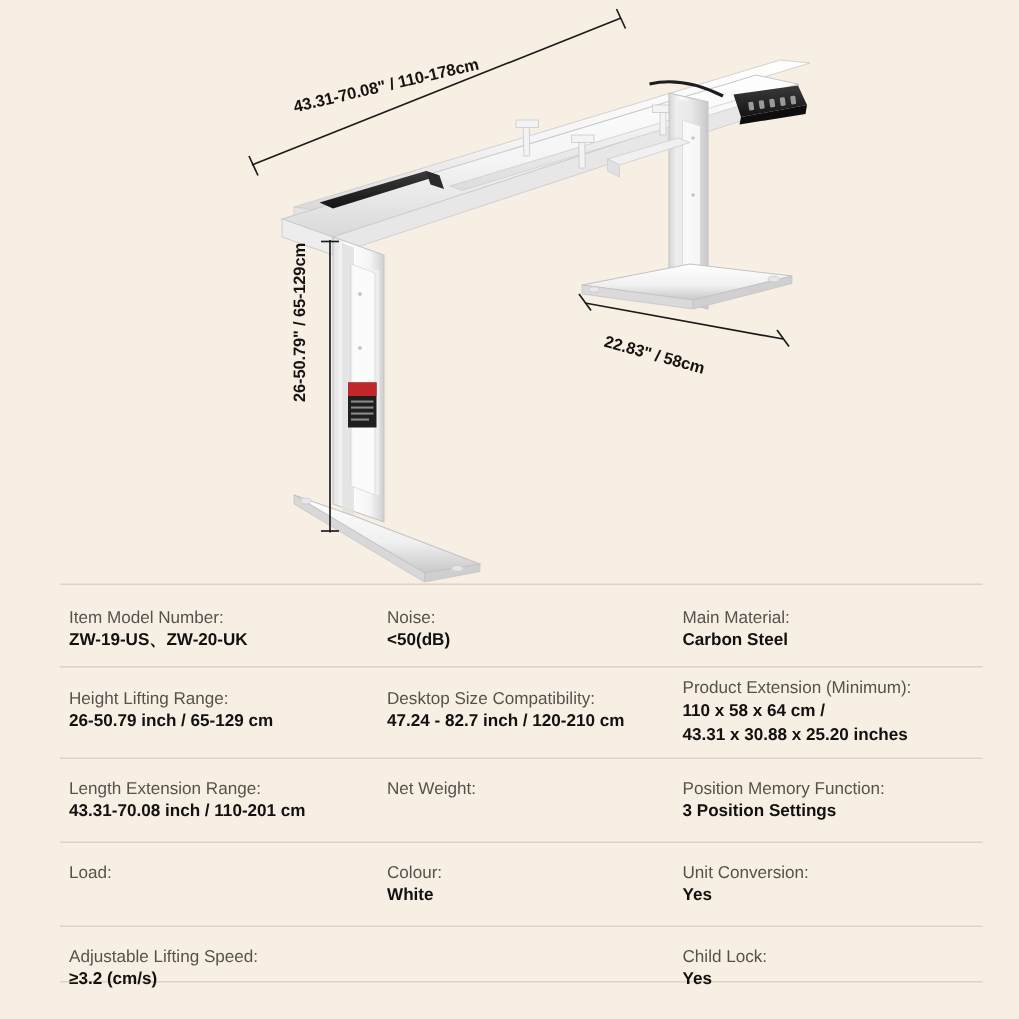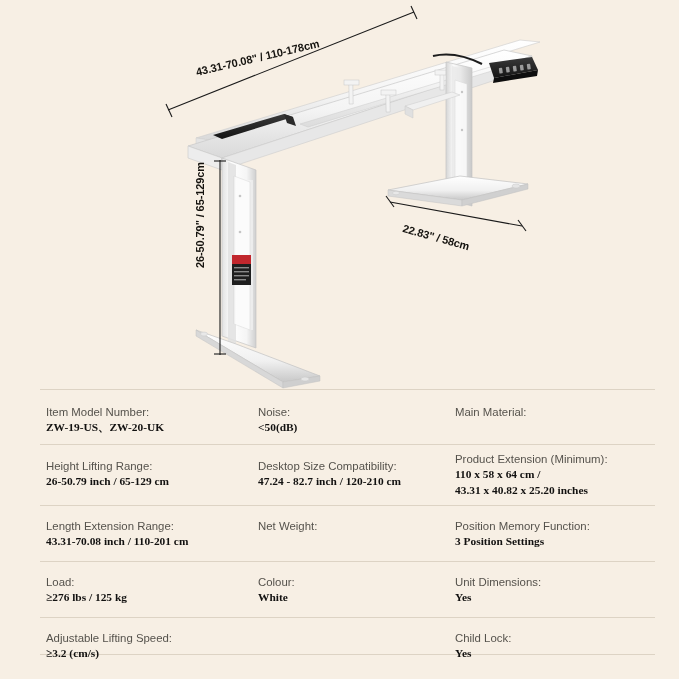--- a/index.html
+++ b/index.html
@@ -89,21 +89,20 @@
     color: #55524c;
     line-height: 15px;
     white-space: nowrap;
   }
   .spec-value {
     font-size: 11.4px;
     font-weight: bold;
     color: #121110;
     line-height: 15.5px;
     white-space: nowrap;
-    font-family: Liberation Serif, serif;
   }
 </style>
 </head>
 <body>
 
 <div id="diagram">
   <svg width="679" height="390" viewBox="0 0 679 390">
     <defs>
       <linearGradient id="gTopBeam" x1="0" y1="0" x2="0" y2="1">
         <stop offset="0" stop-color="#ffffff"></stop>
@@ -257,64 +256,64 @@
     <div class="spec-cell cell-c1">
       <div class="spec-label">Item Model Number:</div>
       <div class="spec-value">ZW-19-US、ZW-20-UK</div>
     </div>
     <div class="spec-cell cell-c2">
       <div class="spec-label">Noise:</div>
       <div class="spec-value">&lt;50(dB)</div>
     </div>
     <div class="spec-cell cell-c3">
       <div class="spec-label">Main Material:</div>
+      <div class="spec-value">Carbon Steel</div>
     </div>
   </div>
 
   <div class="spec-row" style="top:71px;">
     <div class="spec-cell cell-c1">
       <div class="spec-label">Height Lifting Range:</div>
       <div class="spec-value">26-50.79 inch / 65-129 cm</div>
     </div>
     <div class="spec-cell cell-c2">
       <div class="spec-label">Desktop Size Compatibility:</div>
       <div class="spec-value">47.24 - 82.7 inch / 120-210 cm</div>
     </div>
     <div class="spec-cell cell-c3" style="top:-7px;">
       <div class="spec-label">Product Extension (Minimum):</div>
       <div class="spec-value">110 x 58 x 64 cm /</div>
-      <div class="spec-value">43.31 x 40.82 x 25.20 inches</div>
+      <div class="spec-value">43.31 x 30.88 x 25.20 inches</div>
     </div>
   </div>
 
   <div class="spec-row" style="top:131px;">
     <div class="spec-cell cell-c1">
       <div class="spec-label">Length Extension Range:</div>
       <div class="spec-value">43.31-70.08 inch / 110-201 cm</div>
     </div>
     <div class="spec-cell cell-c2">
       <div class="spec-label">Net Weight:</div>
     </div>
     <div class="spec-cell cell-c3">
       <div class="spec-label">Position Memory Function:</div>
       <div class="spec-value">3 Position Settings</div>
     </div>
   </div>
 
   <div class="spec-row" style="top:187px;">
     <div class="spec-cell cell-c1">
       <div class="spec-label">Load:</div>
-      <div class="spec-value">≥276 lbs / 125 kg</div>
     </div>
     <div class="spec-cell cell-c2">
       <div class="spec-label">Colour:</div>
       <div class="spec-value">White</div>
     </div>
     <div class="spec-cell cell-c3">
-      <div class="spec-label">Unit Dimensions:</div>
+      <div class="spec-label">Unit Conversion:</div>
       <div class="spec-value">Yes</div>
     </div>
   </div>
 
   <div class="spec-row" style="top:243px;">
     <div class="spec-cell cell-c1">
       <div class="spec-label">Adjustable Lifting Speed:</div>
       <div class="spec-value">≥3.2 (cm/s)</div>
     </div>
     <div class="spec-cell cell-c3">

